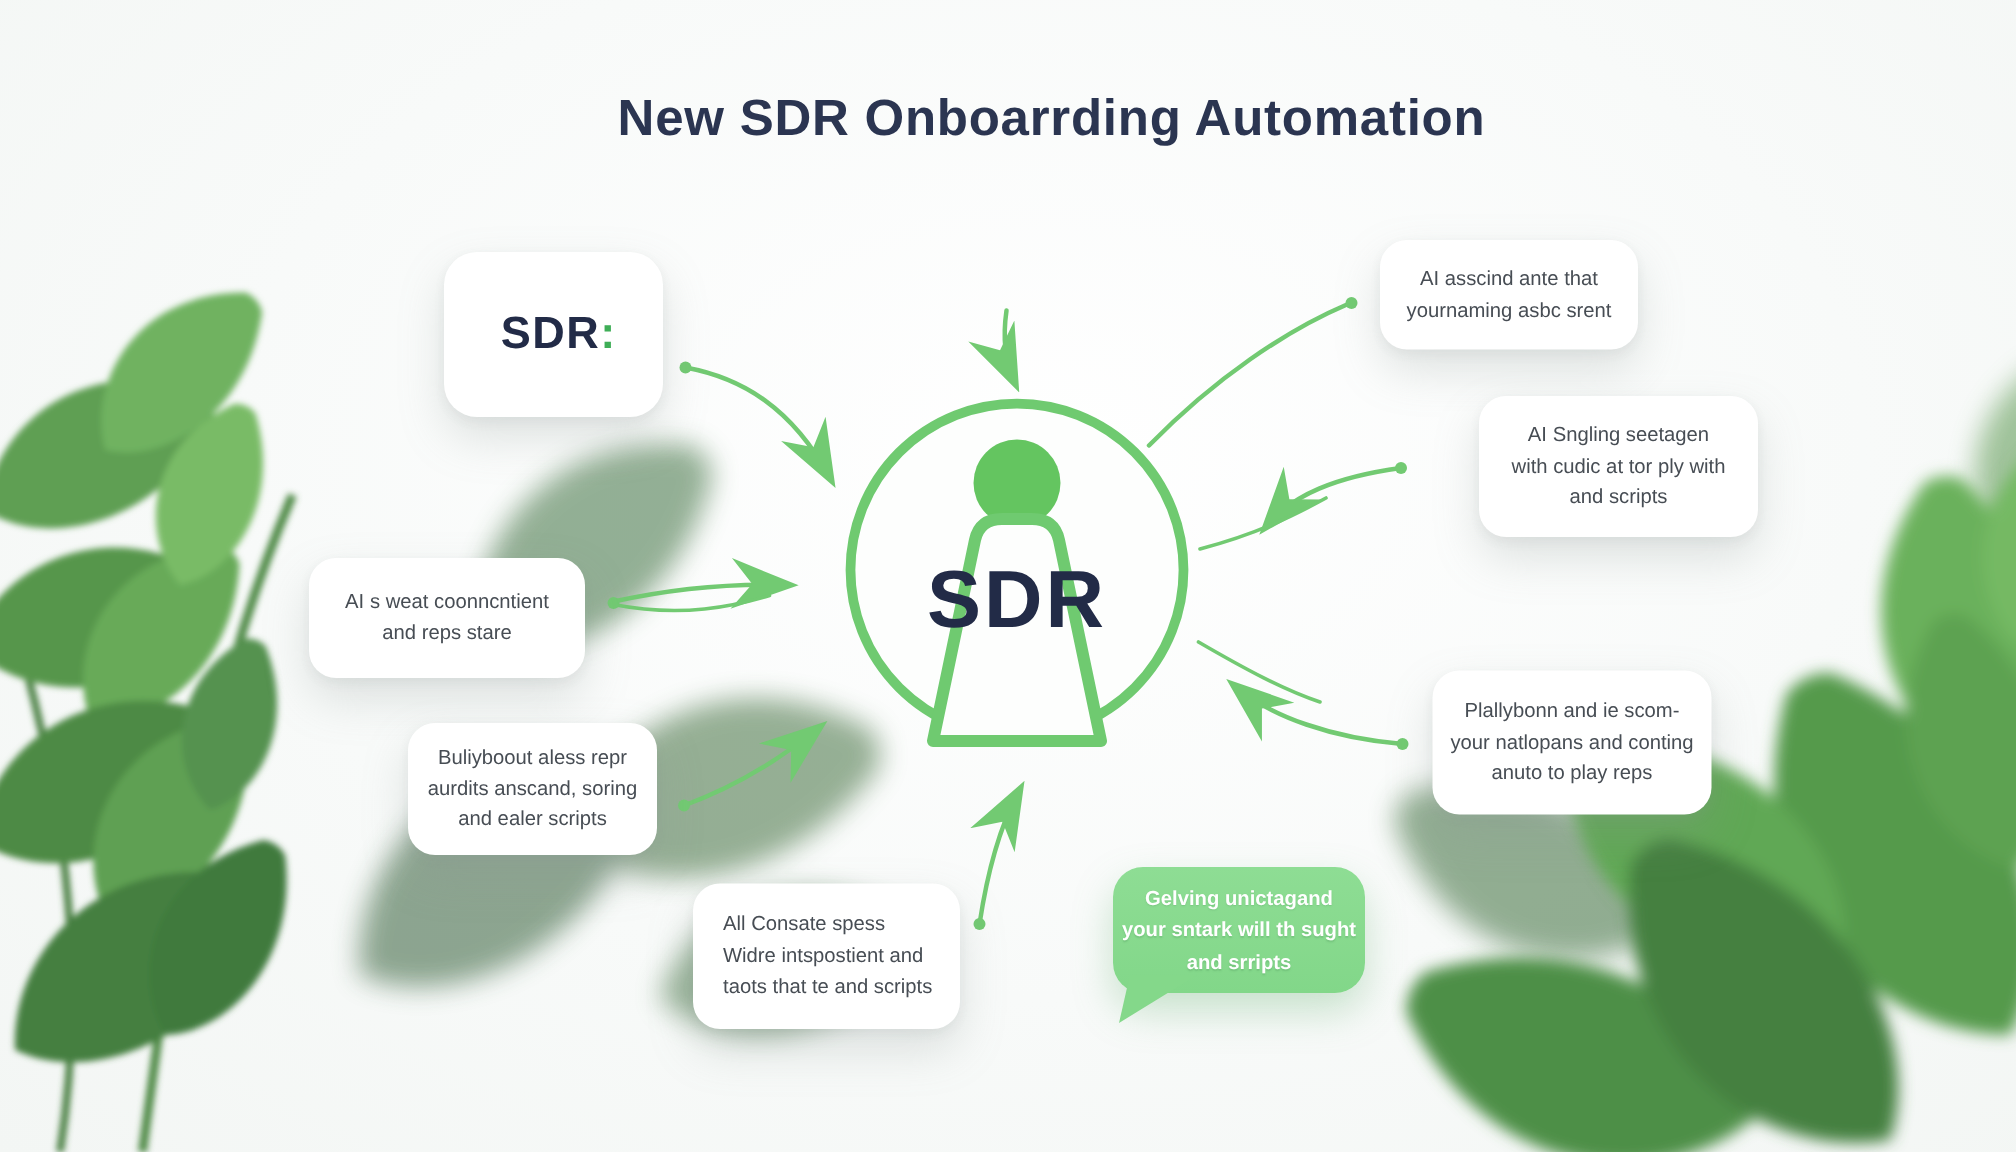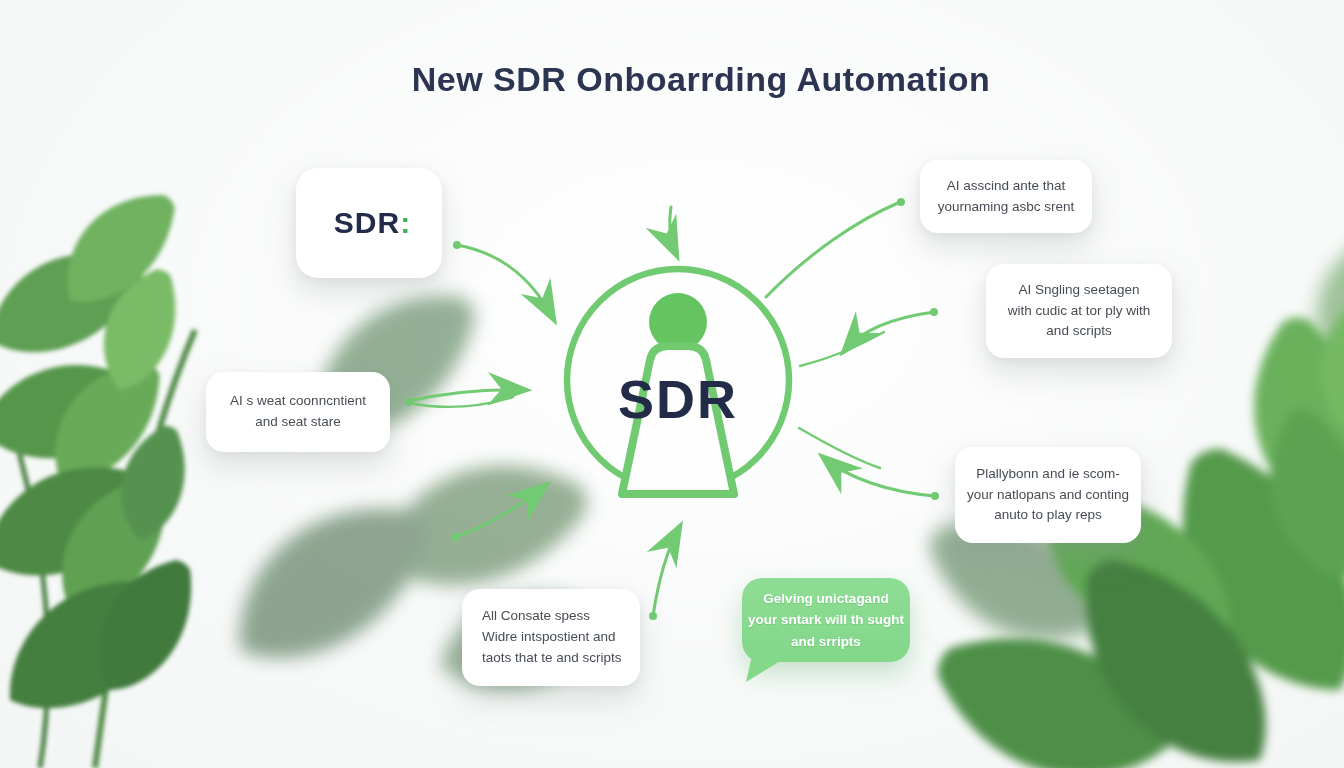--- a/index.html
+++ b/index.html
@@ -166,23 +166,28 @@
   </div>
 
   <div class="card brand" style="left:296px;top:168px;width:146px;height:110px;padding-left:19px;">
     <div>
       <span style="display:inline">SDR</span><span class="colon">:</span>
     </div>
   </div>
 
   <div class="card" style="left:206px;top:372px;width:184px;height:80px;">
     <span>AI s weat coonncntient</span>
-    <span>and seat stare</span>
-  </div>
-
+    <span>and reps stare</span>
+  </div>
+
+  <div class="card" style="left:272px;top:482px;width:166px;height:88px;">
+    <span>Buliyboout aless repr</span>
+    <span>aurdits anscand, soring</span>
+    <span>and ealer scripts</span>
+  </div>
 
   <div class="card align-left" style="left:462px;top:589px;width:178px;height:97px;">
     <span>All Consate spess</span>
     <span>Widre intspostient and</span>
     <span>taots that te and scripts</span>
   </div>
 
   <div class="card" style="left:920px;top:160px;width:172px;height:73px;">
     <span>AI asscind ante that</span>
     <span>yournaming asbc srent</span>

